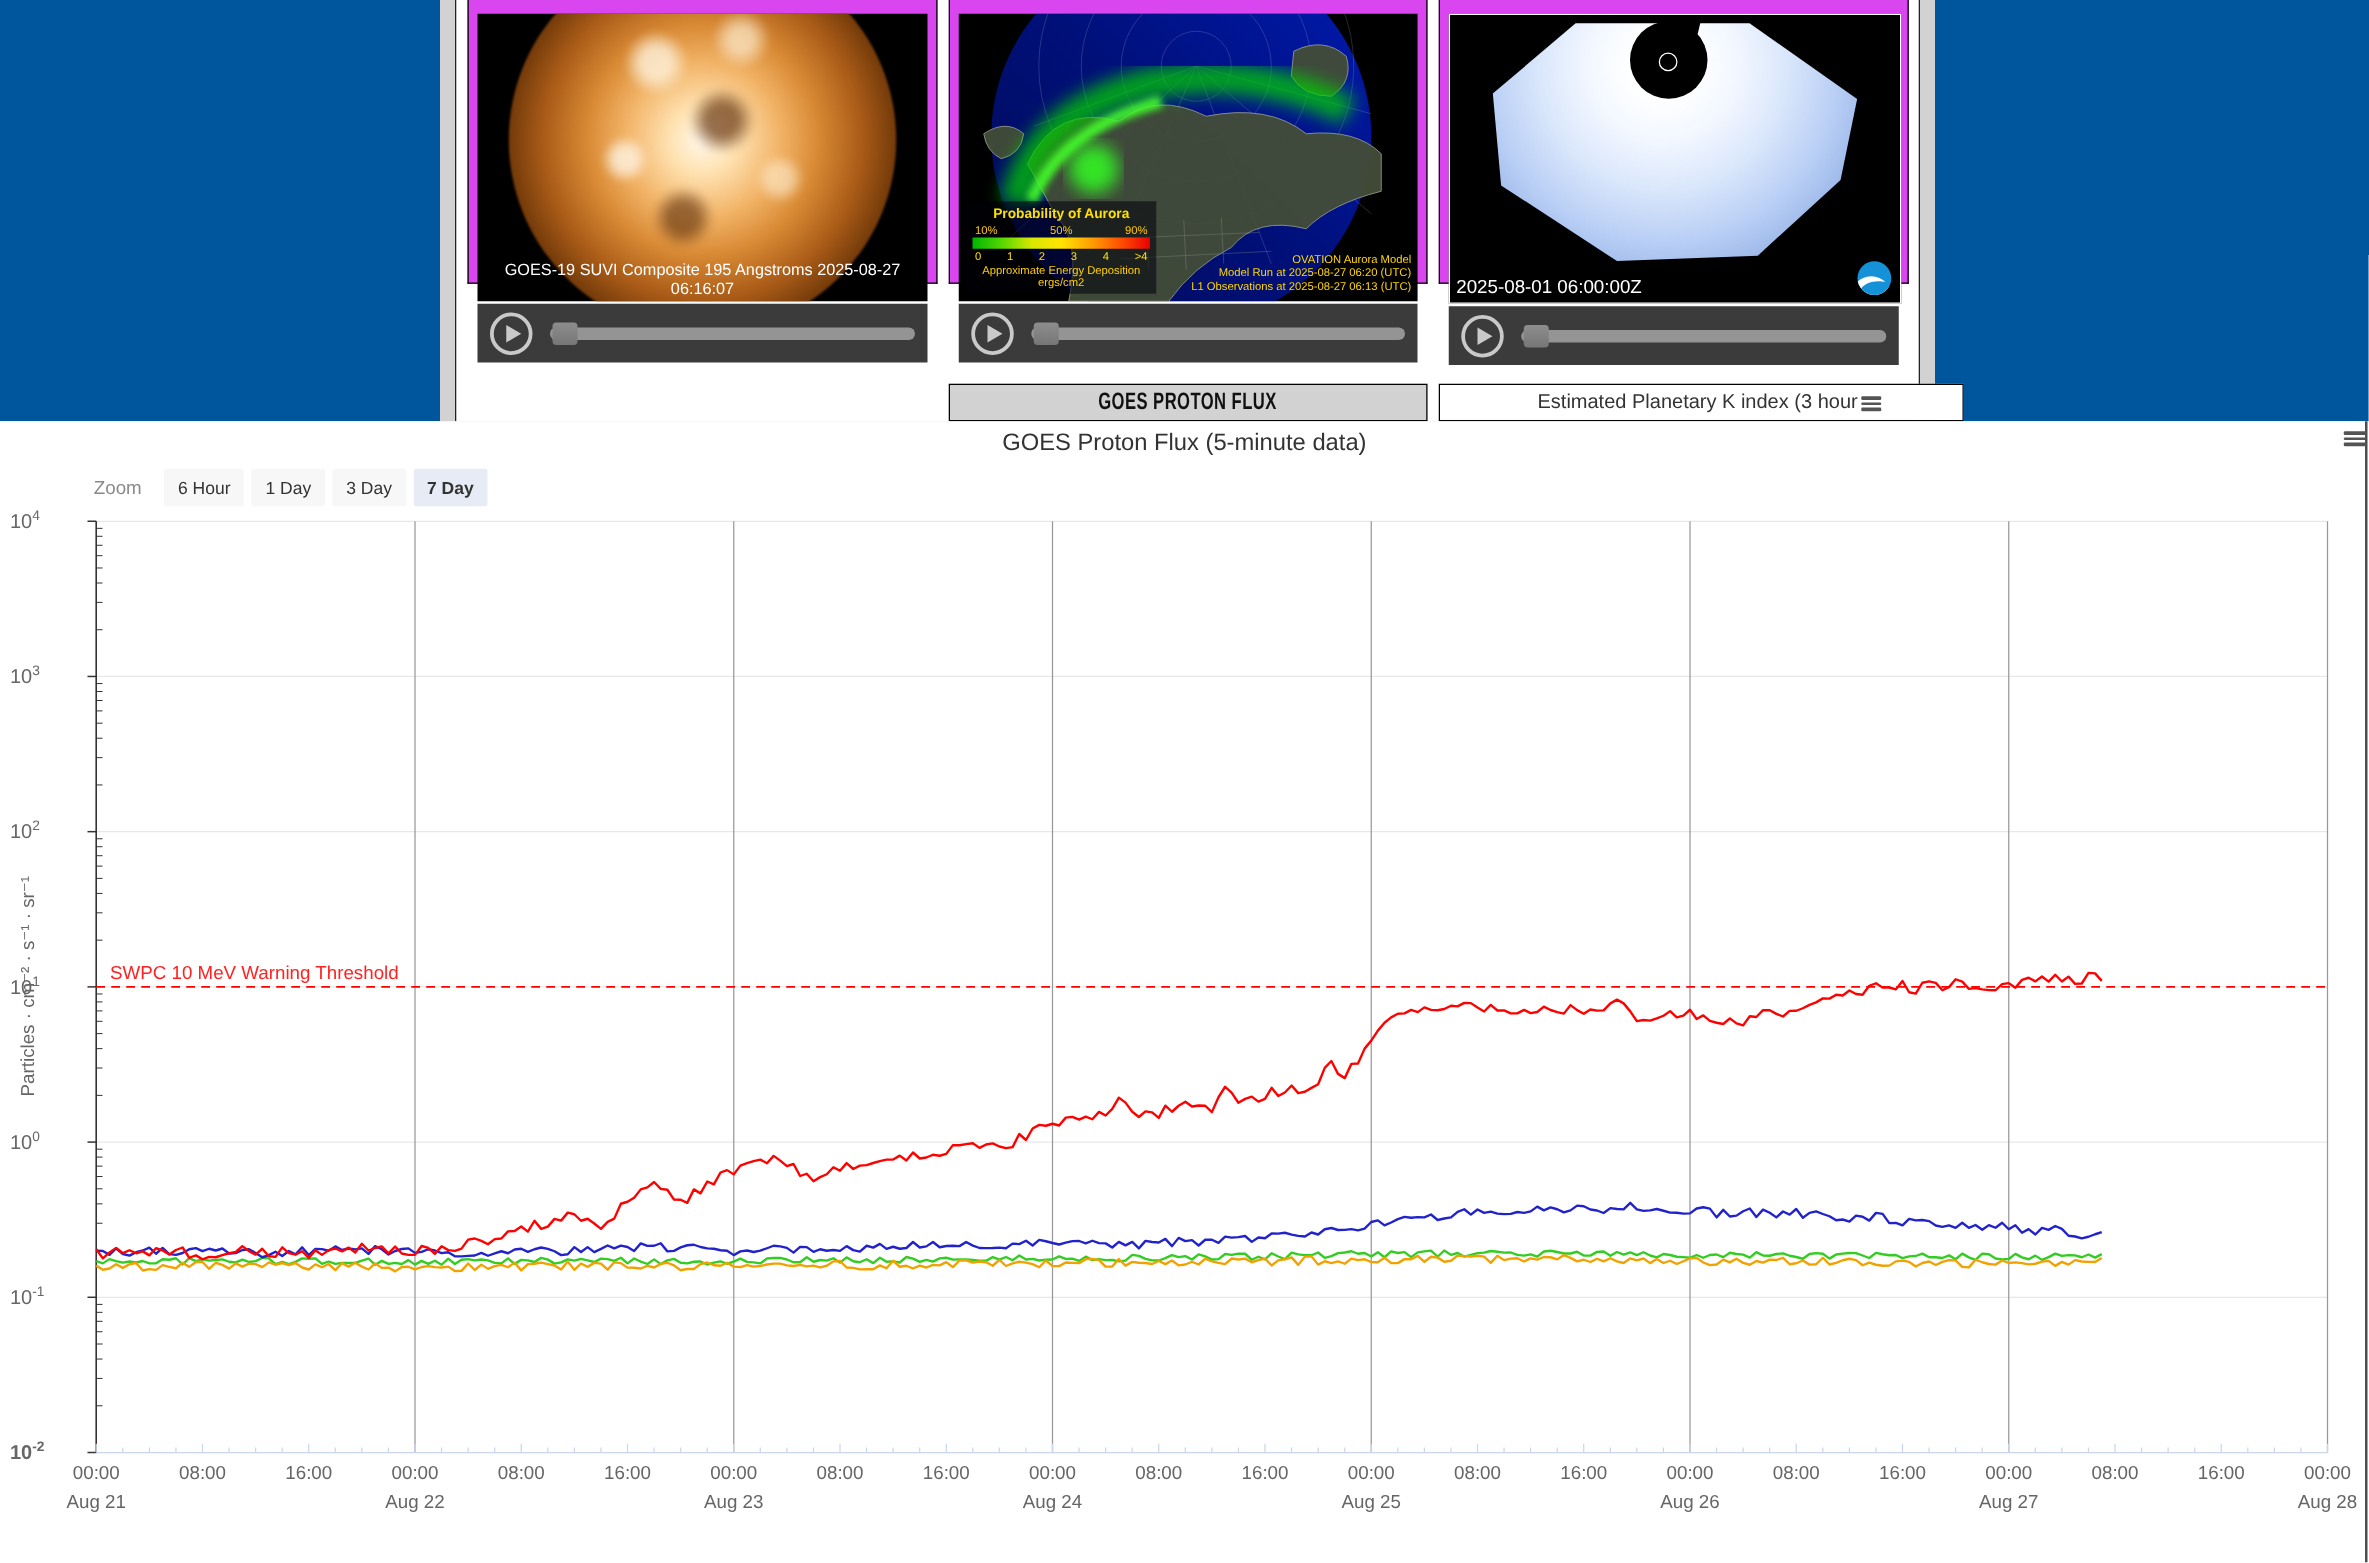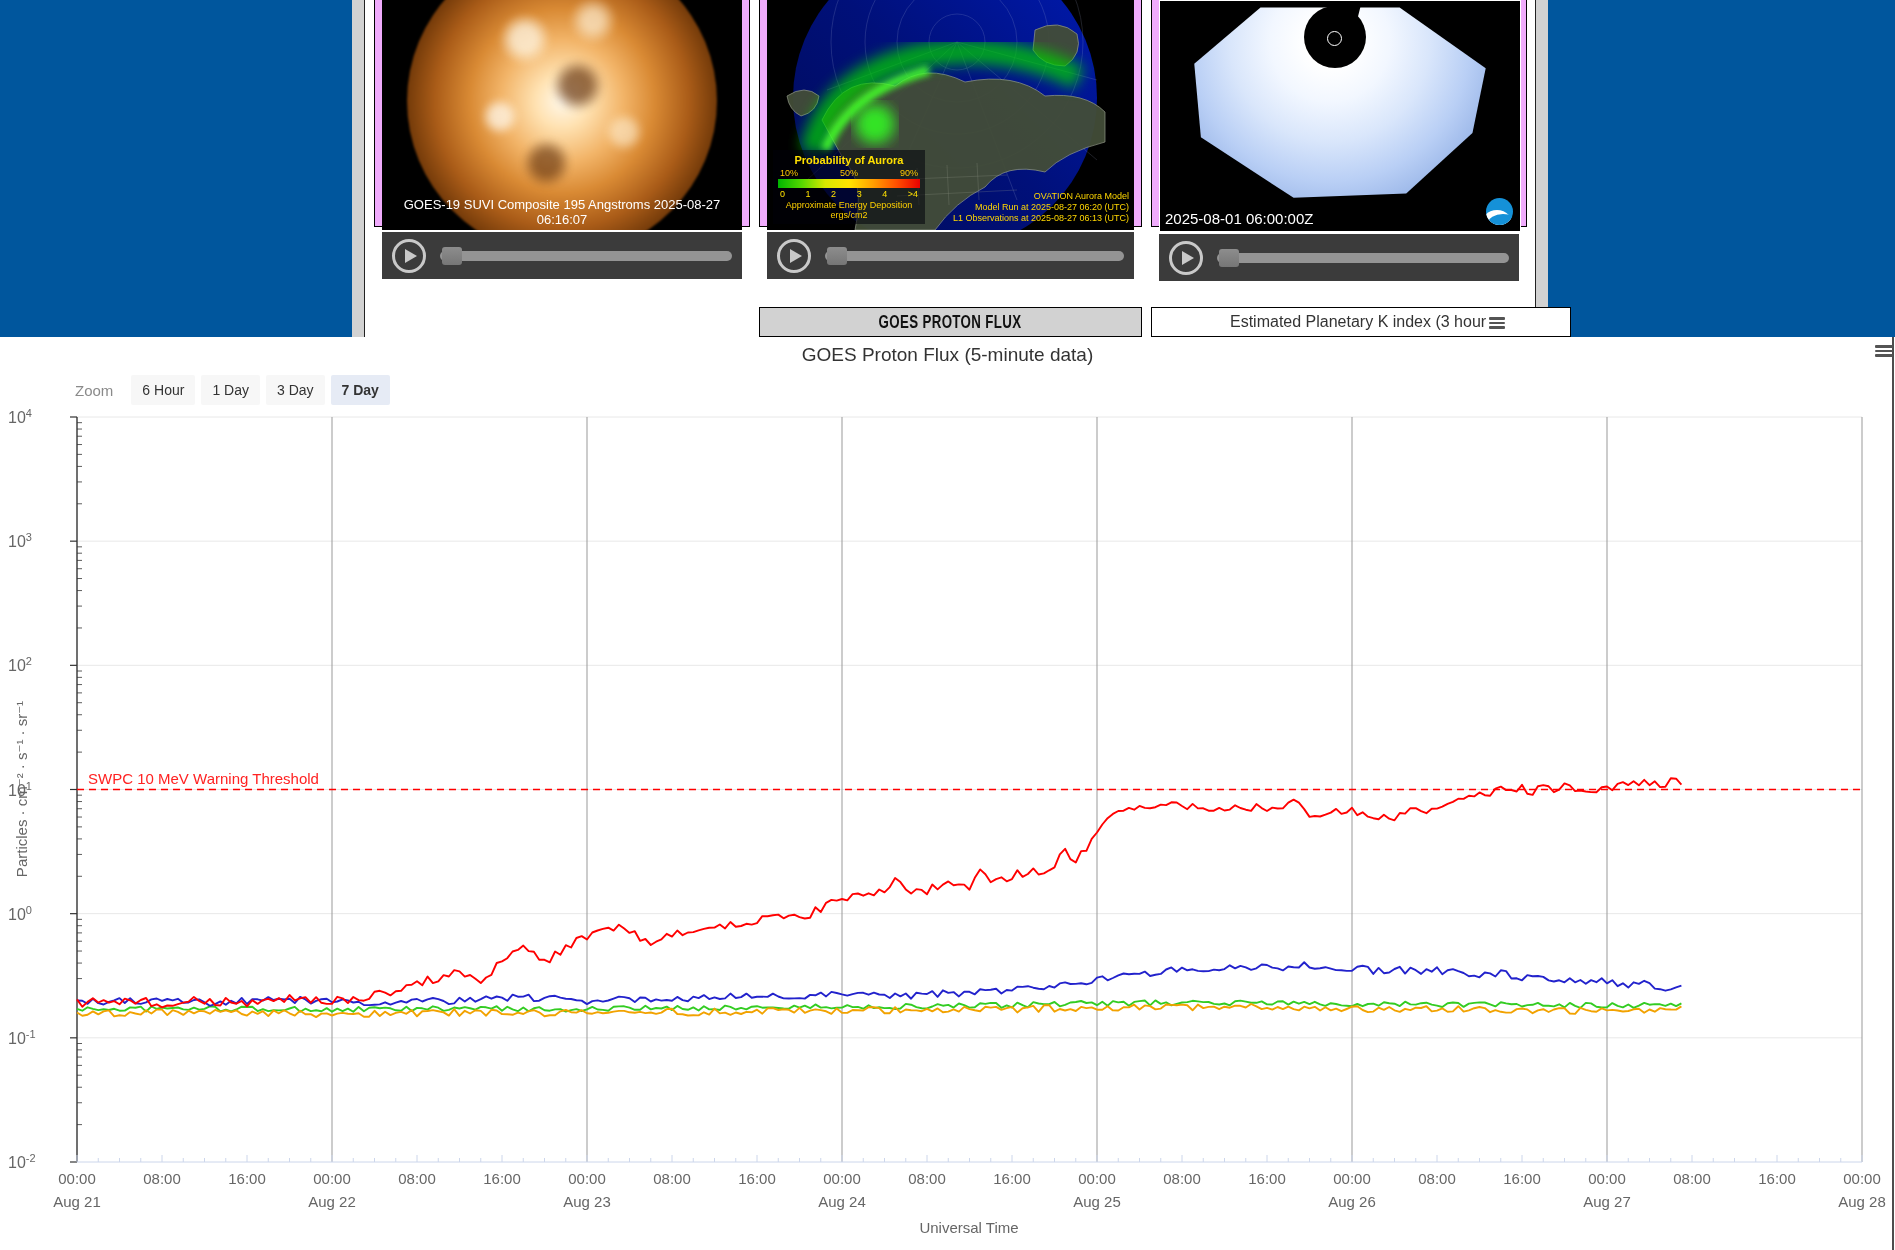--- a/index.html
+++ b/index.html
@@ -7,22 +7,22 @@
        font-family:"Liberation Sans","DejaVu Sans",sans-serif;}
   .abs{position:absolute;}
 
   
   #top-section{left:0;top:0;width:1895px;height:337px;background:#00569d;}
   #content-band{left:364px;top:0;width:1172px;height:337px;background:#ffffff;}
   .edge-strip{top:0;width:12px;height:337px;background:#d2d2d2;}
   #edge-strip-left{left:352px;border-right:1px solid #222;}
   #edge-strip-right{left:1535px;border-left:1px solid #222;}
 
-  .media-panel{top:0;background:#f0abfc;border:1px solid #000;border-top:none;
-               box-sizing:border-box;height:227px;padding:0 7px;}
+  .media-panel{top:0;background:#d946ef;border:1px solid #000;border-top:none;
+               box-sizing:border-box;height:227px;padding:11px 7px;}
   .media-box{position:relative;width:100%;height:230px;background:#000;overflow:hidden;}
   .player-bar{position:relative;margin-top:2px;height:47px;background:#3b3b3b;
               display:flex;align-items:center;padding:0 10px;box-sizing:border-box;}
   .play-btn{width:34px;height:34px;border-radius:50%;border:3px solid #c9c9c9;
             box-sizing:border-box;position:relative;flex:0 0 auto;cursor:pointer;}
   .play-btn::after{content:"";position:absolute;left:10px;top:7px;
                    border-left:12px solid #c9c9c9;border-top:7px solid transparent;
                    border-bottom:7px solid transparent;}
   .slider-track{position:relative;flex:1;height:10px;background:#949494;border-radius:5px;
                 margin-left:14px;}
@@ -415,30 +415,29 @@
       <line x1="1819.5" y1="821" x2="1819.5" y2="825" stroke="#ccd6eb" stroke-width="1"></line>
       <line x1="1840.75" y1="821" x2="1840.75" y2="825" stroke="#ccd6eb" stroke-width="1"></line>
       <line x1="1862" y1="818" x2="1862" y2="825" stroke="#ccd6eb" stroke-width="1"></line>
       <line x1="77" y1="452.5" x2="1862" y2="452.5" stroke="#ff0000" stroke-width="1.4" stroke-dasharray="7,5"></line>
       <path d="M77.0,671.9L82.3,673.7L87.6,670.3L92.9,671.9L98.3,673.1L103.6,672.2L108.9,673.0L114.2,671.8L119.5,673.7L124.8,673.6L130.1,670.4L135.4,670.8L140.8,669.6L146.1,674.6L151.4,669.5L156.7,671.9L162.0,670.5L167.3,671.5L172.6,671.0L177.9,670.5L183.3,672.4L188.6,672.9L193.9,670.7L199.2,672.6L204.5,671.9L209.8,669.3L215.1,669.7L220.4,674.4L225.8,672.6L231.1,674.3L236.4,672.5L241.7,669.7L247.0,670.0L252.3,669.7L257.6,674.1L262.9,672.2L268.3,674.1L273.6,673.3L278.9,673.4L284.2,673.3L289.5,671.5L294.8,669.9L300.1,674.8L305.4,671.7L310.8,674.1L316.1,673.3L321.4,674.2L326.7,671.1L332.0,674.7L337.3,671.7L342.6,674.1L347.9,671.6L353.3,674.8L358.6,669.9L363.9,674.2L369.2,670.8L374.5,670.3L379.8,671.3L385.1,670.6L390.4,671.3L395.8,673.3L401.1,673.7L406.4,669.7L411.7,674.1L417.0,670.9L422.3,671.3L427.6,672.6L432.9,669.3L438.3,670.7L443.6,673.9L448.9,672.9L454.2,670.5L459.5,671.5L464.8,670.1L470.1,671.3L475.4,672.6L480.8,669.9L486.1,670.3L491.4,671.7L496.7,669.2L502.0,673.7L507.3,669.8L512.6,672.3L517.9,674.2L523.3,670.5L528.6,674.3L533.9,671.3L539.2,670.1L544.5,673.2L549.8,673.7L555.1,672.4L560.4,672.2L565.8,674.6L571.1,673.1L576.4,672.1L581.7,674.0L587.0,672.3L592.3,669.9L597.6,672.5L602.9,672.9L608.3,673.7L613.6,669.8L618.9,669.4L624.2,669.3L629.5,670.6L634.8,672.8L640.1,672.8L645.4,668.8L650.8,672.4L656.1,671.0L661.4,671.5L666.7,669.6L672.0,673.1L677.3,668.9L682.6,672.0L687.9,672.8L693.3,670.4L698.6,673.5L703.9,669.2L709.2,672.4L714.5,672.1L719.8,673.0L725.1,668.6L730.4,669.9L735.8,672.5L741.1,670.9L746.4,672.3L751.7,669.7L757.0,669.2L762.3,670.7L767.6,670.5L772.9,670.5L778.3,671.0L783.6,671.5L788.9,671.6L794.2,668.7L799.5,670.7L804.8,668.6L810.1,671.2L815.4,667.4L820.8,670.6L826.1,670.1L831.4,671.4L836.7,670.8L842.0,670.6L847.3,668.1L852.6,670.1L857.9,669.9L863.3,671.7L868.6,668.3L873.9,671.1L879.2,670.3L884.5,671.1L889.8,671.0L895.1,672.1L900.4,671.5L905.8,666.9L911.1,667.7L916.4,670.1L921.7,671.3L927.0,671.4L932.3,669.5L937.6,667.1L942.9,668.7L948.3,667.9L953.6,670.6L958.9,666.5L964.2,668.1L969.5,670.6L974.8,670.3L980.1,666.2L985.4,666.9L990.7,665.9L996.1,666.0L1001.4,670.8L1006.7,668.4L1012.0,670.5L1017.3,665.6L1022.6,668.2L1027.9,670.3L1033.3,665.1L1038.6,666.5L1043.9,667.1L1049.2,667.2L1054.5,665.0L1059.8,669.3L1065.1,667.9L1070.4,665.5L1075.8,665.0L1081.1,664.0L1086.4,666.0L1091.7,665.4L1097.0,668.2L1102.3,664.8L1107.6,668.8L1112.9,664.1L1118.3,665.4L1123.6,664.7L1128.9,668.7L1134.2,664.9L1139.5,664.1L1144.8,663.5L1150.1,668.4L1155.4,663.4L1160.8,666.9L1166.1,665.4L1171.4,668.3L1176.7,666.9L1182.0,665.5L1187.3,665.1L1192.6,663.8L1197.9,664.4L1203.3,665.1L1208.6,665.0L1213.9,666.9L1219.2,667.5L1224.5,666.5L1229.8,668.3L1235.1,664.2L1240.4,663.6L1245.8,664.6L1251.1,665.8L1256.4,665.8L1261.7,664.4L1267.0,667.4L1272.3,667.5L1277.6,664.5L1282.9,664.2L1288.3,667.6L1293.6,664.6L1298.9,666.7L1304.2,664.9L1309.5,667.1L1314.8,664.8L1320.1,667.4L1325.4,668.9L1330.8,666.2L1336.1,667.0L1341.4,668.4L1346.7,668.7L1352.0,669.2L1357.3,667.0L1362.6,669.2L1367.9,667.0L1373.3,666.6L1378.6,668.7L1383.9,665.2L1389.2,666.2L1394.5,666.7L1399.8,669.1L1405.1,664.7L1410.4,667.4L1415.8,667.6L1421.1,666.2L1426.4,665.7L1431.7,667.6L1437.0,668.6L1442.3,670.0L1447.6,666.2L1452.9,665.5L1458.3,666.0L1463.6,669.9L1468.9,666.6L1474.2,665.9L1479.5,665.4L1484.8,665.5L1490.1,667.4L1495.4,669.4L1500.8,665.3L1506.1,666.4L1511.4,667.2L1516.7,667.0L1522.0,669.5L1527.3,668.1L1532.6,667.8L1537.9,665.9L1543.3,668.8L1548.6,668.8L1553.9,669.4L1559.2,667.3L1564.5,670.4L1569.8,665.9L1575.1,668.9L1580.4,670.9L1585.8,665.9L1591.1,666.4L1596.4,669.8L1601.7,670.5L1607.0,670.2L1612.3,666.1L1617.6,668.9L1622.9,670.4L1628.3,667.5L1633.6,670.9L1638.9,668.7L1644.2,665.9L1649.5,667.7L1654.8,667.1L1660.1,667.3L1665.4,668.8L1670.8,666.6L1676.1,669.1L1681.4,666.3" fill="none" stroke="#33cc22" stroke-width="1.9" stroke-linejoin="round"></path>
       <path d="M77.0,663.5L82.3,663.8L87.6,666.9L92.9,661.8L98.3,666.2L103.6,667.5L108.9,664.8L114.2,663.4L119.5,661.1L124.8,666.0L130.1,661.3L135.4,666.3L140.8,666.9L146.1,665.4L151.4,662.4L156.7,661.5L162.0,663.9L167.3,662.0L172.6,663.4L177.9,661.8L183.3,665.8L188.6,665.5L193.9,663.0L199.2,662.4L204.5,665.4L209.8,668.8L215.1,667.1L220.4,664.4L225.8,667.8L231.1,663.8L236.4,666.4L241.7,660.9L247.0,667.0L252.3,662.1L257.6,662.3L262.9,663.6L268.3,660.1L273.6,663.0L278.9,661.8L284.2,662.5L289.5,661.7L294.8,666.1L300.1,659.9L305.4,662.4L310.8,666.6L316.1,663.8L321.4,662.2L326.7,661.7L332.0,665.3L337.3,664.5L342.6,662.4L347.9,663.4L353.3,665.5L358.6,664.8L363.9,668.0L369.2,668.1L374.5,667.7L379.8,667.4L385.1,665.3L390.4,667.6L395.8,665.7L401.1,664.0L406.4,665.6L411.7,662.6L417.0,662.0L422.3,664.5L427.6,662.4L432.9,661.0L438.3,662.1L443.6,664.0L448.9,667.1L454.2,666.4L459.5,660.7L464.8,664.6L470.1,660.7L475.4,664.7L480.8,662.1L486.1,659.4L491.4,661.7L496.7,659.5L502.0,660.6L507.3,663.8L512.6,657.7L517.9,659.7L523.3,659.6L528.6,657.6L533.9,664.1L539.2,663.7L544.5,660.9L549.8,659.2L555.1,658.8L560.4,660.6L565.8,661.7L571.1,662.0L576.4,663.2L581.7,663.6L587.0,667.1L592.3,664.1L597.6,663.4L602.9,664.6L608.3,663.5L613.6,661.6L618.9,659.6L624.2,660.1L629.5,661.3L634.8,665.1L640.1,660.5L645.4,660.7L650.8,664.5L656.1,662.4L661.4,663.6L666.7,663.0L672.0,663.7L677.3,659.9L682.6,663.1L687.9,664.3L693.3,659.6L698.6,661.1L703.9,658.1L709.2,662.1L714.5,660.4L719.8,662.0L725.1,661.4L730.4,656.6L735.8,661.0L741.1,660.1L746.4,656.6L751.7,660.8L757.0,659.8L762.3,659.6L767.6,659.9L772.9,656.6L778.3,659.5L783.6,661.4L788.9,661.5L794.2,661.4L799.5,661.1L804.8,661.6L810.1,657.9L815.4,658.3L820.8,655.6L826.1,659.4L831.4,654.9L836.7,656.0L842.0,657.4L847.3,658.6L852.6,657.1L857.9,655.9L863.3,655.8L868.6,657.7L873.9,655.6L879.2,657.5L884.5,657.7L889.8,661.0L895.1,656.5L900.4,659.3L905.8,656.5L911.1,661.7L916.4,655.7L921.7,656.6L927.0,657.0L932.3,654.1L937.6,659.9L942.9,653.3L948.3,655.9L953.6,655.1L958.9,659.4L964.2,654.8L969.5,654.8L974.8,657.3L980.1,652.3L985.4,653.1L990.7,652.7L996.1,651.8L1001.4,656.5L1006.7,653.0L1012.0,653.6L1017.3,649.8L1022.6,649.9L1027.9,649.2L1033.3,650.7L1038.6,651.7L1043.9,652.2L1049.2,649.0L1054.5,650.6L1059.8,646.4L1065.1,645.4L1070.4,647.0L1075.8,646.9L1081.1,646.3L1086.4,647.3L1091.7,645.9L1097.0,640.6L1102.3,639.3L1107.6,643.3L1112.9,641.0L1118.3,638.3L1123.6,636.5L1128.9,637.2L1134.2,636.7L1139.5,636.9L1144.8,634.6L1150.1,639.0L1155.4,637.8L1160.8,636.9L1166.1,632.5L1171.4,630.4L1176.7,634.7L1182.0,630.6L1187.3,633.3L1192.6,632.3L1197.9,633.9L1203.3,634.3L1208.6,634.1L1213.9,632.6L1219.2,633.3L1224.5,632.1L1229.8,628.3L1235.1,631.3L1240.4,628.9L1245.8,630.4L1251.1,632.9L1256.4,631.3L1261.7,627.5L1267.0,628.0L1272.3,630.6L1277.6,631.4L1282.9,633.4L1288.3,629.5L1293.6,630.2L1298.9,630.5L1304.2,625.3L1309.5,630.5L1314.8,631.7L1320.1,631.3L1325.4,630.2L1330.8,631.6L1336.1,633.1L1341.4,633.2L1346.7,633.9L1352.0,633.7L1357.3,629.8L1362.6,628.8L1367.9,629.9L1373.3,636.9L1378.6,630.9L1383.9,636.2L1389.2,635.5L1394.5,632.0L1399.8,629.8L1405.1,636.6L1410.4,630.7L1415.8,633.2L1421.1,636.9L1426.4,632.2L1431.7,634.7L1437.0,630.2L1442.3,637.2L1447.6,633.3L1452.9,632.1L1458.3,634.2L1463.6,636.0L1468.9,639.2L1474.2,638.6L1479.5,640.3L1484.8,635.5L1490.1,636.4L1495.4,639.5L1500.8,633.3L1506.1,634.1L1511.4,641.5L1516.7,641.3L1522.0,643.3L1527.3,638.1L1532.6,639.3L1537.9,639.0L1543.3,639.9L1548.6,643.4L1553.9,644.5L1559.2,643.3L1564.5,645.3L1569.8,641.2L1575.1,645.3L1580.4,643.0L1585.8,646.8L1591.1,643.1L1596.4,645.2L1601.7,641.2L1607.0,646.4L1612.3,643.2L1617.6,649.2L1622.9,646.3L1628.3,650.6L1633.6,645.3L1638.9,646.9L1644.2,643.8L1649.5,646.1L1654.8,651.6L1660.1,652.2L1665.4,653.7L1670.8,652.4L1676.1,650.4L1681.4,648.7" fill="none" stroke="#2222cc" stroke-width="1.9" stroke-linejoin="round"></path>
       <path d="M77.0,675.5L82.3,678.8L87.6,677.8L92.9,674.4L98.3,677.3L103.6,674.4L108.9,673.4L114.2,679.4L119.5,678.3L124.8,678.9L130.1,675.1L135.4,676.5L140.8,677.6L146.1,673.2L151.4,676.5L156.7,672.6L162.0,672.6L167.3,678.1L172.6,673.2L177.9,674.9L183.3,677.9L188.6,673.7L193.9,676.3L199.2,673.9L204.5,674.3L209.8,676.7L215.1,672.9L220.4,674.8L225.8,673.4L231.1,675.0L236.4,673.4L241.7,677.0L247.0,678.6L252.3,674.5L257.6,676.8L262.9,674.2L268.3,679.1L273.6,673.5L278.9,676.3L284.2,673.2L289.5,676.3L294.8,678.6L300.1,673.7L305.4,677.3L310.8,677.1L316.1,680.1L321.4,676.6L326.7,676.4L332.0,678.5L337.3,676.6L342.6,675.9L347.9,676.7L353.3,677.0L358.6,676.3L363.9,679.8L369.2,679.7L374.5,673.8L379.8,679.0L385.1,674.7L390.4,678.1L395.8,675.9L401.1,674.9L406.4,676.8L411.7,673.1L417.0,679.3L422.3,674.3L427.6,674.0L432.9,673.1L438.3,674.3L443.6,675.4L448.9,678.6L454.2,672.2L459.5,678.9L464.8,673.8L470.1,676.5L475.4,673.3L480.8,673.9L486.1,678.7L491.4,672.8L496.7,673.5L502.0,677.1L507.3,677.2L512.6,677.8L517.9,675.7L523.3,677.0L528.6,674.1L533.9,673.2L539.2,675.3L544.5,679.2L549.8,678.2L555.1,678.2L560.4,674.3L565.8,673.0L571.1,675.2L576.4,675.6L581.7,673.2L587.0,676.3L592.3,676.7L597.6,675.1L602.9,676.3L608.3,675.8L613.6,674.6L618.9,673.9L624.2,673.9L629.5,675.3L634.8,675.8L640.1,674.9L645.4,676.1L650.8,675.5L656.1,676.9L661.4,675.6L666.7,672.1L672.0,671.8L677.3,677.0L682.6,677.3L687.9,678.5L693.3,678.3L698.6,678.4L703.9,675.3L709.2,677.6L714.5,671.6L719.8,676.4L725.1,675.6L730.4,677.8L735.8,675.5L741.1,677.0L746.4,674.9L751.7,675.3L757.0,672.7L762.3,676.7L767.6,671.4L772.9,671.2L778.3,673.0L783.6,672.2L788.9,672.8L794.2,675.6L799.5,670.9L804.8,675.8L810.1,673.7L815.4,672.4L820.8,673.1L826.1,674.3L831.4,676.8L836.7,671.4L842.0,675.8L847.3,675.9L852.6,673.0L857.9,673.3L863.3,673.5L868.6,670.3L873.9,670.2L879.2,671.1L884.5,676.3L889.8,676.2L895.1,670.2L900.4,675.5L905.8,672.5L911.1,673.2L916.4,673.4L921.7,674.2L927.0,671.8L932.3,674.3L937.6,671.4L942.9,675.3L948.3,674.6L953.6,672.4L958.9,674.6L964.2,669.9L969.5,672.1L974.8,673.3L980.1,674.3L985.4,669.8L990.7,670.6L996.1,669.9L1001.4,672.8L1006.7,671.1L1012.0,669.9L1017.3,675.4L1022.6,671.3L1027.9,670.4L1033.3,668.9L1038.6,674.9L1043.9,668.3L1049.2,668.1L1054.5,674.7L1059.8,672.0L1065.1,673.5L1070.4,672.1L1075.8,674.0L1081.1,669.9L1086.4,671.1L1091.7,670.4L1097.0,672.7L1102.3,672.8L1107.6,669.2L1112.9,673.4L1118.3,673.5L1123.6,670.3L1128.9,670.4L1134.2,667.7L1139.5,672.5L1144.8,668.4L1150.1,669.1L1155.4,672.4L1160.8,671.6L1166.1,667.5L1171.4,667.9L1176.7,668.2L1182.0,667.6L1187.3,668.3L1192.6,673.3L1197.9,667.6L1203.3,671.1L1208.6,669.9L1213.9,669.6L1219.2,672.2L1224.5,669.7L1229.8,670.7L1235.1,668.6L1240.4,668.8L1245.8,670.5L1251.1,667.0L1256.4,669.3L1261.7,672.1L1267.0,670.8L1272.3,672.6L1277.6,670.0L1282.9,672.1L1288.3,669.6L1293.6,672.1L1298.9,673.4L1304.2,669.7L1309.5,671.3L1314.8,669.8L1320.1,673.5L1325.4,670.2L1330.8,673.4L1336.1,671.6L1341.4,674.2L1346.7,672.0L1352.0,669.7L1357.3,669.3L1362.6,673.0L1367.9,675.1L1373.3,674.6L1378.6,670.7L1383.9,672.9L1389.2,670.0L1394.5,673.3L1399.8,674.8L1405.1,671.8L1410.4,673.1L1415.8,670.7L1421.1,671.0L1426.4,669.2L1431.7,674.4L1437.0,673.6L1442.3,671.4L1447.6,674.7L1452.9,674.4L1458.3,669.2L1463.6,674.6L1468.9,673.3L1474.2,671.2L1479.5,670.0L1484.8,671.1L1490.1,675.2L1495.4,673.1L1500.8,674.8L1506.1,675.6L1511.4,675.5L1516.7,672.1L1522.0,671.5L1527.3,672.5L1532.6,676.2L1537.9,673.4L1543.3,672.2L1548.6,675.0L1553.9,672.5L1559.2,671.1L1564.5,671.3L1569.8,676.5L1575.1,676.9L1580.4,670.8L1585.8,672.8L1591.1,674.2L1596.4,674.7L1601.7,671.4L1607.0,673.4L1612.3,672.9L1617.6,673.5L1622.9,674.5L1628.3,674.0L1633.6,672.3L1638.9,671.7L1644.2,675.7L1649.5,672.5L1654.8,674.7L1660.1,671.1L1665.4,672.2L1670.8,672.5L1676.1,672.6L1681.4,669.4" fill="none" stroke="#f2a200" stroke-width="1.9" stroke-linejoin="round"></path>
       <path d="M77.0,662.4L82.3,669.7L87.6,664.9L92.9,661.3L98.3,665.5L103.6,663.2L108.9,665.6L114.2,664.1L119.5,667.3L124.8,661.6L130.1,663.3L135.4,666.6L140.8,663.0L146.1,661.0L151.4,669.2L156.7,667.3L162.0,670.4L167.3,668.5L172.6,668.8L177.9,667.1L183.3,665.6L188.6,664.6L193.9,659.9L199.2,663.9L204.5,666.7L209.8,662.0L215.1,668.0L220.4,668.5L225.8,660.9L231.1,665.5L236.4,666.7L241.7,664.0L247.0,669.4L252.3,663.2L257.6,666.9L262.9,663.1L268.3,661.8L273.6,664.1L278.9,661.1L284.2,665.0L289.5,658.0L294.8,663.4L300.1,661.4L305.4,660.1L310.8,665.7L316.1,660.2L321.4,665.8L326.7,666.9L332.0,666.9L337.3,659.8L342.6,661.3L347.9,666.1L353.3,660.0L358.6,663.1L363.9,663.7L369.2,661.9L374.5,654.7L379.8,653.8L385.1,655.7L390.4,658.4L395.8,654.3L401.1,653.8L406.4,648.1L411.7,647.8L417.0,644.2L422.3,648.3L427.6,639.6L432.9,646.1L438.3,644.3L443.6,638.1L448.9,639.5L454.2,633.1L459.5,634.4L464.8,639.6L470.1,638.0L475.4,641.8L480.8,646.1L486.1,640.5L491.4,637.9L496.7,626.0L502.0,624.4L507.3,621.2L512.6,614.5L517.9,612.9L523.3,608.6L528.6,614.1L533.9,614.8L539.2,622.7L544.5,622.8L549.8,625.3L555.1,614.5L560.4,617.7L565.8,608.2L571.1,610.5L576.4,601.0L581.7,599.1L587.0,602.5L592.3,595.5L597.6,593.5L602.9,591.9L608.3,590.7L613.6,593.6L618.9,587.7L624.2,591.5L629.5,595.9L634.8,594.2L640.1,603.8L645.4,602.0L650.8,608.0L656.1,604.7L661.4,602.4L666.7,596.8L672.0,599.6L677.3,593.5L682.6,598.2L687.9,595.5L693.3,595.1L698.6,593.4L703.9,591.9L709.2,590.7L714.5,590.6L719.8,587.5L725.1,591.4L730.4,585.0L735.8,589.8L741.1,589.0L746.4,586.8L751.7,587.6L757.0,586.1L762.3,579.1L767.6,579.2L772.9,578.3L778.3,577.6L783.6,581.3L788.9,578.6L794.2,577.7L799.5,580.2L804.8,581.5L810.1,580.7L815.4,570.2L820.8,575.0L826.1,565.8L831.4,562.9L836.7,563.6L842.0,562.0L847.3,563.4L852.6,557.1L857.9,556.5L863.3,558.7L868.6,556.3L873.9,558.4L879.2,552.5L884.5,555.4L889.8,550.1L895.1,541.1L900.4,545.1L905.8,552.4L911.1,556.6L916.4,552.1L921.7,552.9L927.0,557.3L932.3,547.5L937.6,552.4L942.9,547.6L948.3,544.4L953.6,548.2L958.9,547.4L964.2,547.6L969.5,552.7L974.8,540.8L980.1,532.4L985.4,537.3L990.7,545.2L996.1,542.1L1001.4,540.3L1006.7,544.3L1012.0,542.1L1017.3,533.2L1022.6,539.8L1027.9,537.0L1033.3,531.4L1038.6,537.5L1043.9,536.4L1049.2,533.3L1054.5,530.4L1059.8,517.3L1065.1,511.8L1070.4,522.1L1075.8,525.5L1081.1,514.1L1086.4,513.8L1091.7,501.9L1097.0,495.5L1102.3,487.5L1107.6,481.2L1112.9,476.9L1118.3,474.0L1123.6,473.7L1128.9,470.9L1134.2,472.7L1139.5,468.9L1144.8,470.9L1150.1,471.2L1155.4,470.2L1160.8,467.6L1166.1,468.1L1171.4,465.3L1176.7,465.5L1182.0,469.0L1187.3,472.2L1192.6,466.9L1197.9,471.4L1203.3,471.3L1208.6,473.7L1213.9,473.7L1219.2,470.9L1224.5,473.5L1229.8,472.6L1235.1,468.3L1240.4,471.0L1245.8,472.7L1251.1,473.9L1256.4,467.1L1261.7,471.1L1267.0,474.0L1272.3,470.6L1277.6,471.5L1282.9,471.3L1288.3,465.7L1293.6,462.7L1298.9,465.7L1304.2,472.1L1309.5,479.9L1314.8,479.0L1320.1,479.5L1325.4,477.7L1330.8,475.6L1336.1,471.9L1341.4,476.9L1346.7,475.5L1352.0,470.8L1357.3,478.2L1362.6,475.3L1367.9,479.7L1373.3,481.2L1378.6,482.2L1383.9,477.7L1389.2,481.7L1394.5,483.3L1399.8,476.0L1405.1,476.6L1410.4,471.1L1415.8,471.2L1421.1,474.1L1426.4,476.2L1431.7,471.7L1437.0,471.6L1442.3,469.6L1447.6,466.9L1452.9,464.9L1458.3,461.7L1463.6,461.9L1468.9,458.8L1474.2,459.4L1479.5,455.4L1484.8,458.2L1490.1,458.8L1495.4,451.6L1500.8,449.6L1506.1,453.1L1511.4,453.0L1516.7,454.5L1522.0,447.8L1527.3,456.8L1532.6,457.9L1537.9,449.2L1543.3,448.1L1548.6,449.3L1553.9,455.2L1559.2,452.7L1564.5,446.4L1569.8,448.3L1575.1,454.1L1580.4,453.5L1585.8,454.5L1591.1,455.1L1596.4,455.2L1601.7,450.3L1607.0,449.5L1612.3,453.2L1617.6,446.9L1622.9,445.2L1628.3,448.1L1633.6,444.2L1638.9,448.3L1644.2,442.8L1649.5,448.2L1654.8,444.3L1660.1,450.1L1665.4,449.8L1670.8,441.3L1676.1,441.7L1681.4,447.7" fill="none" stroke="#ff0000" stroke-width="1.9" stroke-linejoin="round"></path>
     </svg>
   <div class="abs" id="y-title" style="top: 442.5px;">Particles · cm⁻² · s⁻¹ · sr⁻¹</div>
-  <div class="abs" id="x-title">Universal Time</div>
   <div class="abs" id="thr-label" style="top: 432.5px;">SWPC 10 MeV Warning Threshold</div>
   <div id="axis-labels">
       <div class="ylab abs" style="left: 8px; top: 70px; width: 60px;">10<sup>4</sup></div>
       <div class="ylab abs" style="left: 8px; top: 194.167px; width: 60px;">10<sup>3</sup></div>
       <div class="ylab abs" style="left: 8px; top: 318.333px; width: 60px;">10<sup>2</sup></div>
       <div class="ylab abs" style="left: 8px; top: 442.5px; width: 60px;">10<sup>1</sup></div>
       <div class="ylab abs" style="left: 8px; top: 566.667px; width: 60px;">10<sup>0</sup></div>
       <div class="ylab abs" style="left: 8px; top: 690.833px; width: 60px;">10<sup>-1</sup></div>
-      <div class="ylab abs" style="left: 8px; top: 815px; width: 60px;">10<sup>-2</sup></div>
+      <div class="ylab abs" style="left: 8px; top: 815px; width: 60px; font-weight: bold;">10<sup>-2</sup></div>
       <div class="xlab abs" style="left: 42px; top: 833px; width: 70px;">00:00</div>
       <div class="xlab abs" style="left: 42px; top: 856px; width: 70px;">Aug 21</div>
       <div class="xlab abs" style="left: 127px; top: 833px; width: 70px;">08:00</div>
       <div class="xlab abs" style="left: 212px; top: 833px; width: 70px;">16:00</div>
       <div class="xlab abs" style="left: 297px; top: 833px; width: 70px;">00:00</div>
       <div class="xlab abs" style="left: 297px; top: 856px; width: 70px;">Aug 22</div>
       <div class="xlab abs" style="left: 382px; top: 833px; width: 70px;">08:00</div>
       <div class="xlab abs" style="left: 467px; top: 833px; width: 70px;">16:00</div>
       <div class="xlab abs" style="left: 552px; top: 833px; width: 70px;">00:00</div>
       <div class="xlab abs" style="left: 552px; top: 856px; width: 70px;">Aug 23</div>

